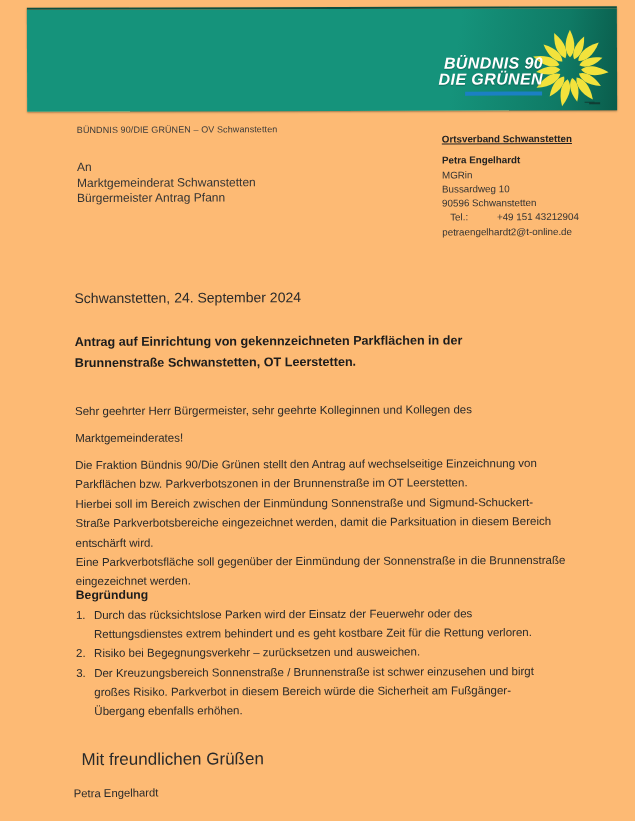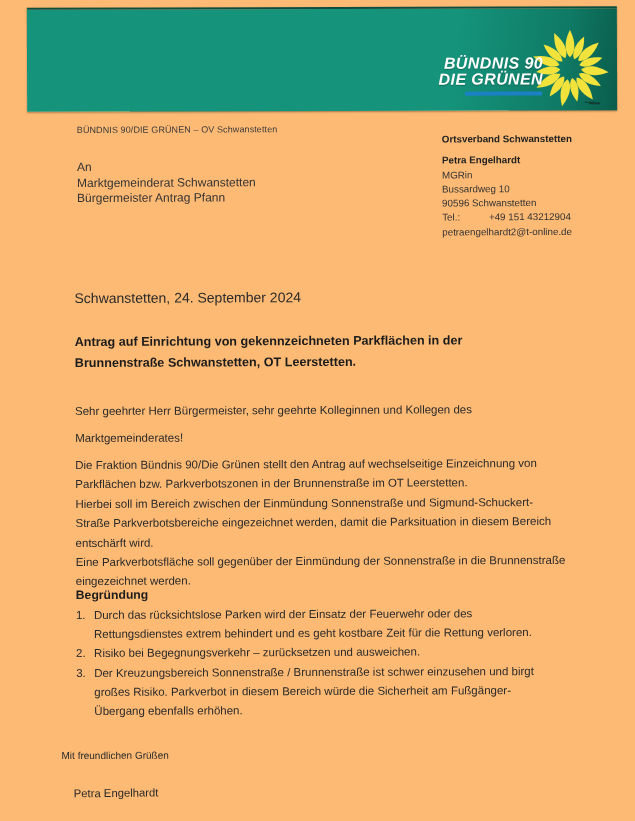--- a/index.html
+++ b/index.html
@@ -65,23 +65,23 @@
     letter-spacing:0.1px;
   }
   .recipient-block {
     position:absolute; left:78px; top:159px;
     font-size:12px; line-height:15.5px; color:#333;
   }
   .contact-block {
     position:absolute; left:443px; top:133px;
     font-size:9.8px; line-height:14.3px; color:#333;
   }
-  .contact-block .org { font-weight:bold; margin-bottom:7px; color:#222; }
+  .contact-block .org { font-weight:bold; margin-bottom:7px; color:#222;text-decoration:underline; }
   .contact-block .name { font-weight:bold; color:#222; }
-  .tel-row .tel-label { display:inline-block; width:44px; }
+  .tel-row .tel-label { display:inline-block; width:44px;margin-left:8px; }
 
   .dateline {
     position:absolute; left:75px; top:289px;
     font-size:14px; color:#2a2a2a;
   }
   .subject {
     position:absolute; left:75px; top:331px; width:480px;
     font-size:12.6px; font-weight:bold; line-height:21px; color:#1c1c1c;
   }
   .salutation {
@@ -97,21 +97,21 @@
     font-size:11.5px; color:#2a2a2a;
   }
   .begruendung .heading {
     font-weight:bold; font-size:12.2px; color:#1c1c1c;
     margin-bottom:4px;
   }
   .blist-item { display:flex; line-height:19.2px; }
   .blist-item .num { width:18px; flex:0 0 18px; }
   .blist-item .itext { width:465px; }
 
-  .closing  { position:absolute; left:60px; top:749px; font-size:10px; color:#2a2a2a; }
+  .closing  { position:absolute; left:80px; top:749px; font-size:17px; color:#2a2a2a; }
   .signature{ position:absolute; left:72px; top:786px; font-size:11.3px; color:#2a2a2a; transform:rotate(-0.4deg); }
 </style>
 </head>
 <body>
 
 <div class="page">
 
   <div class="banner">
     <svg class="sunflower" viewBox="-50 -50 100 100" aria-hidden="true">
       <g fill="#F2E23C">

